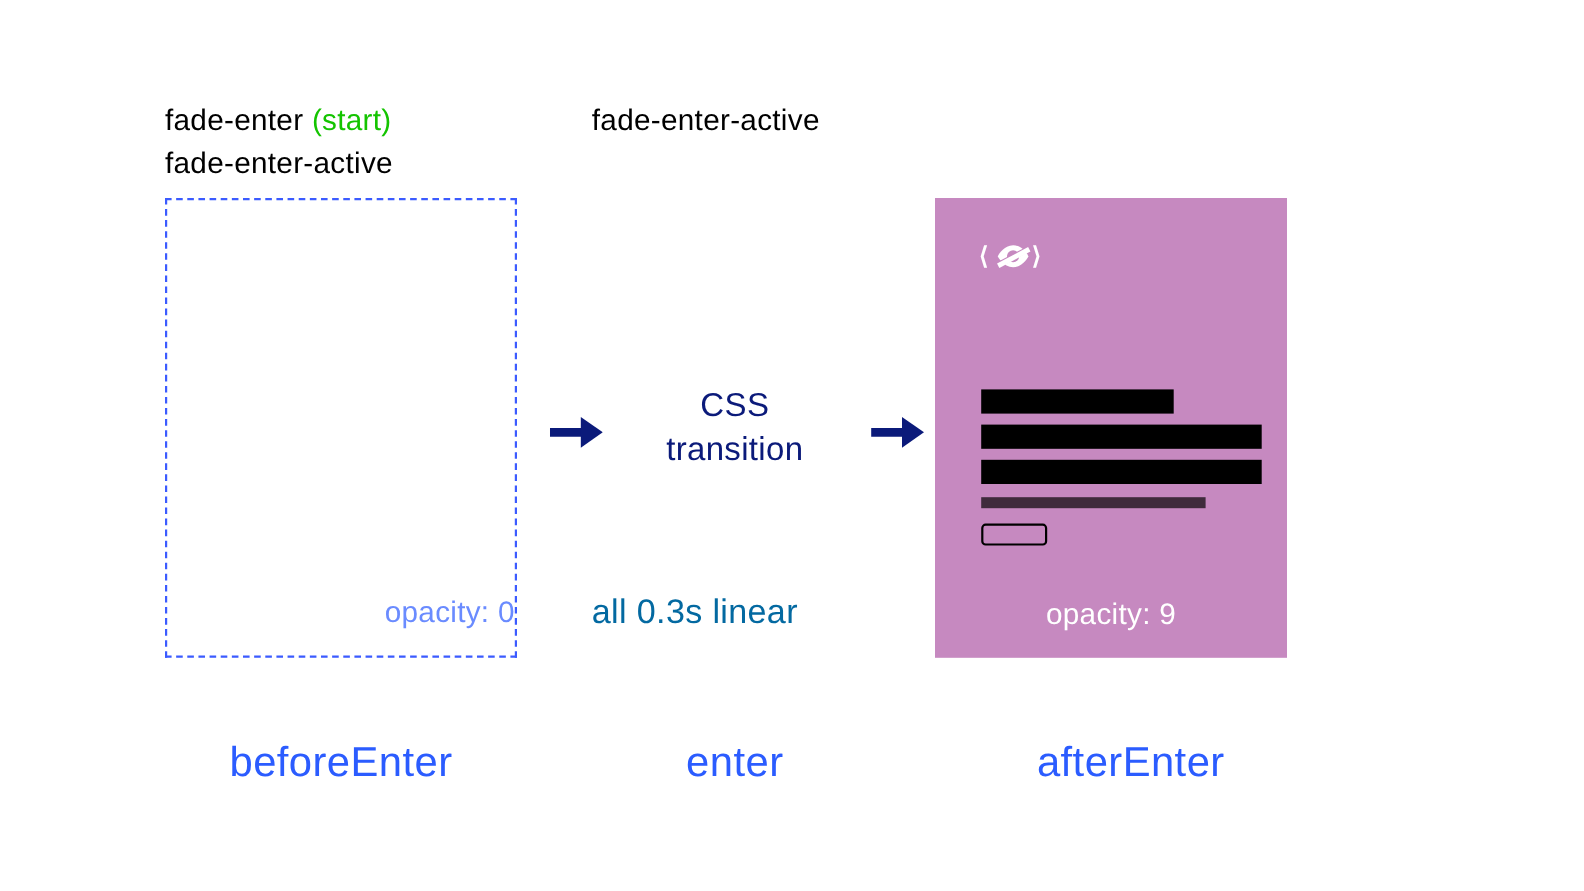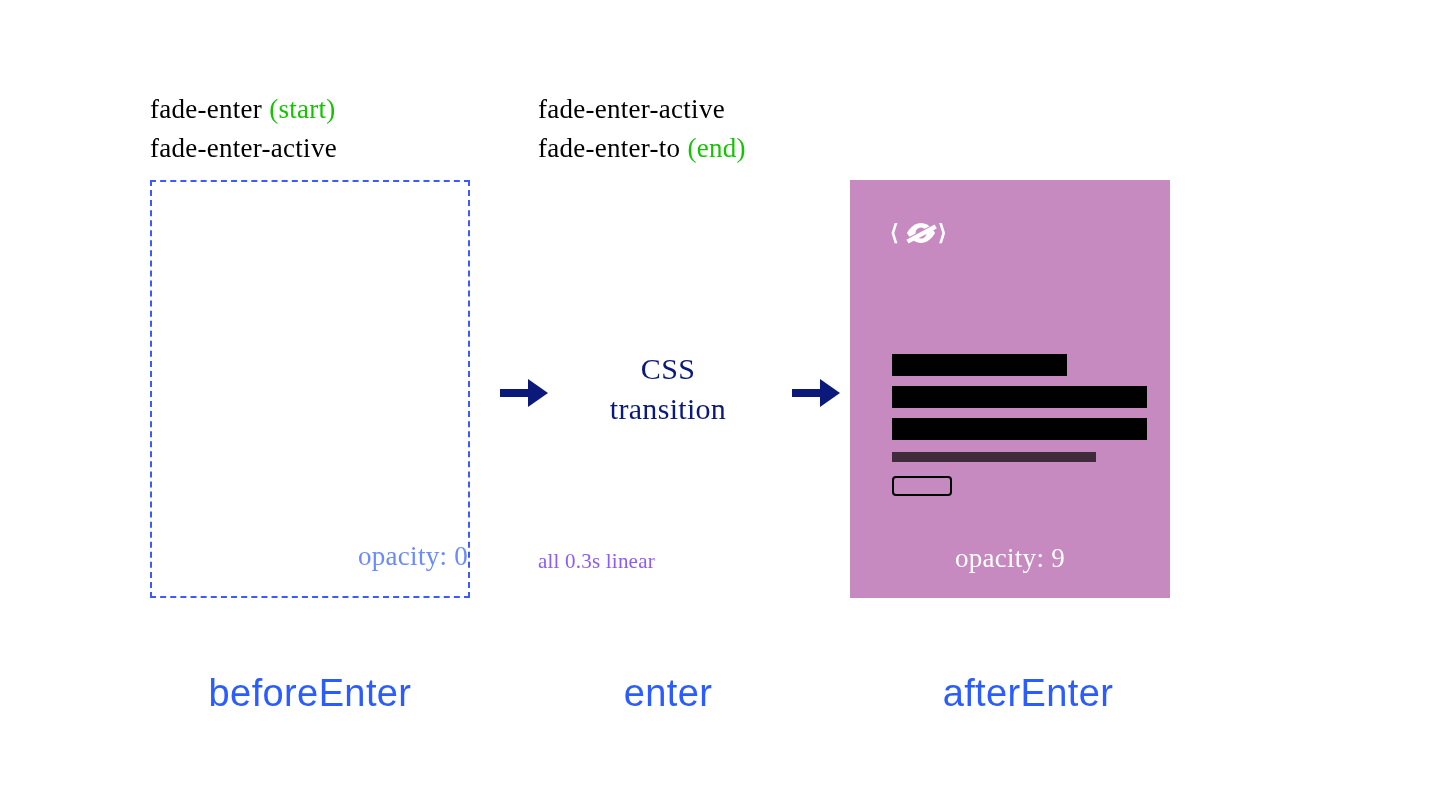--- a/index.html
+++ b/index.html
@@ -15,21 +15,20 @@
   .stage {
     position: relative;
     width: 100%;
     height: 100%;
   }
 
   
   .col {
     position: absolute;
     width: 320px;
-    font-family: Liberation Serif, serif;
   }
   .col-left   { left: 150px; }
   .col-middle { left: 538px; width: 260px; }
   .col-right  { left: 850px; }
 
   
   .classes {
     top: 90px;
     font-size: 27px;
     line-height: 1.45;
@@ -89,22 +88,22 @@
     color: #0b1a7a;
     font-size: 30px;
     line-height: 1.35;
     text-align: center;
     white-space: pre-line;
     letter-spacing: 0.01em;
   }
   .middle-caption {
     position: absolute;
     bottom: 24px;
-    color: #8b5cf6;
-    font-size: 21px;
+    color: #0369a1;
+    font-size: 31px;
     letter-spacing: 0.01em;
   }
 
   
   .arrow {
     position: absolute;
     top: 375px;
     color: #0b1a7a;
   }
   .arrow svg { display: block; }
@@ -160,23 +159,20 @@
 
   <div class="col col-left classes">
     <div>
       <span>fade-enter </span><span class="paren">(start)</span>
     </div>
     <div>fade-enter-active</div>
   </div>
 
   <div class="col col-middle classes">
     <div>fade-enter-active</div>
-    <div>
-      <span>fade-enter-to </span><span class="paren">(end)</span>
-    </div>
   </div>
 
   <div class="col col-left card-box">
     <div class="card-dashed">
       <div class="opacity-label opacity-light">opacity: 0</div>
     </div>
   </div>
 
   <div class="col col-middle middle-block">
     <div class="css-trans">CSS

